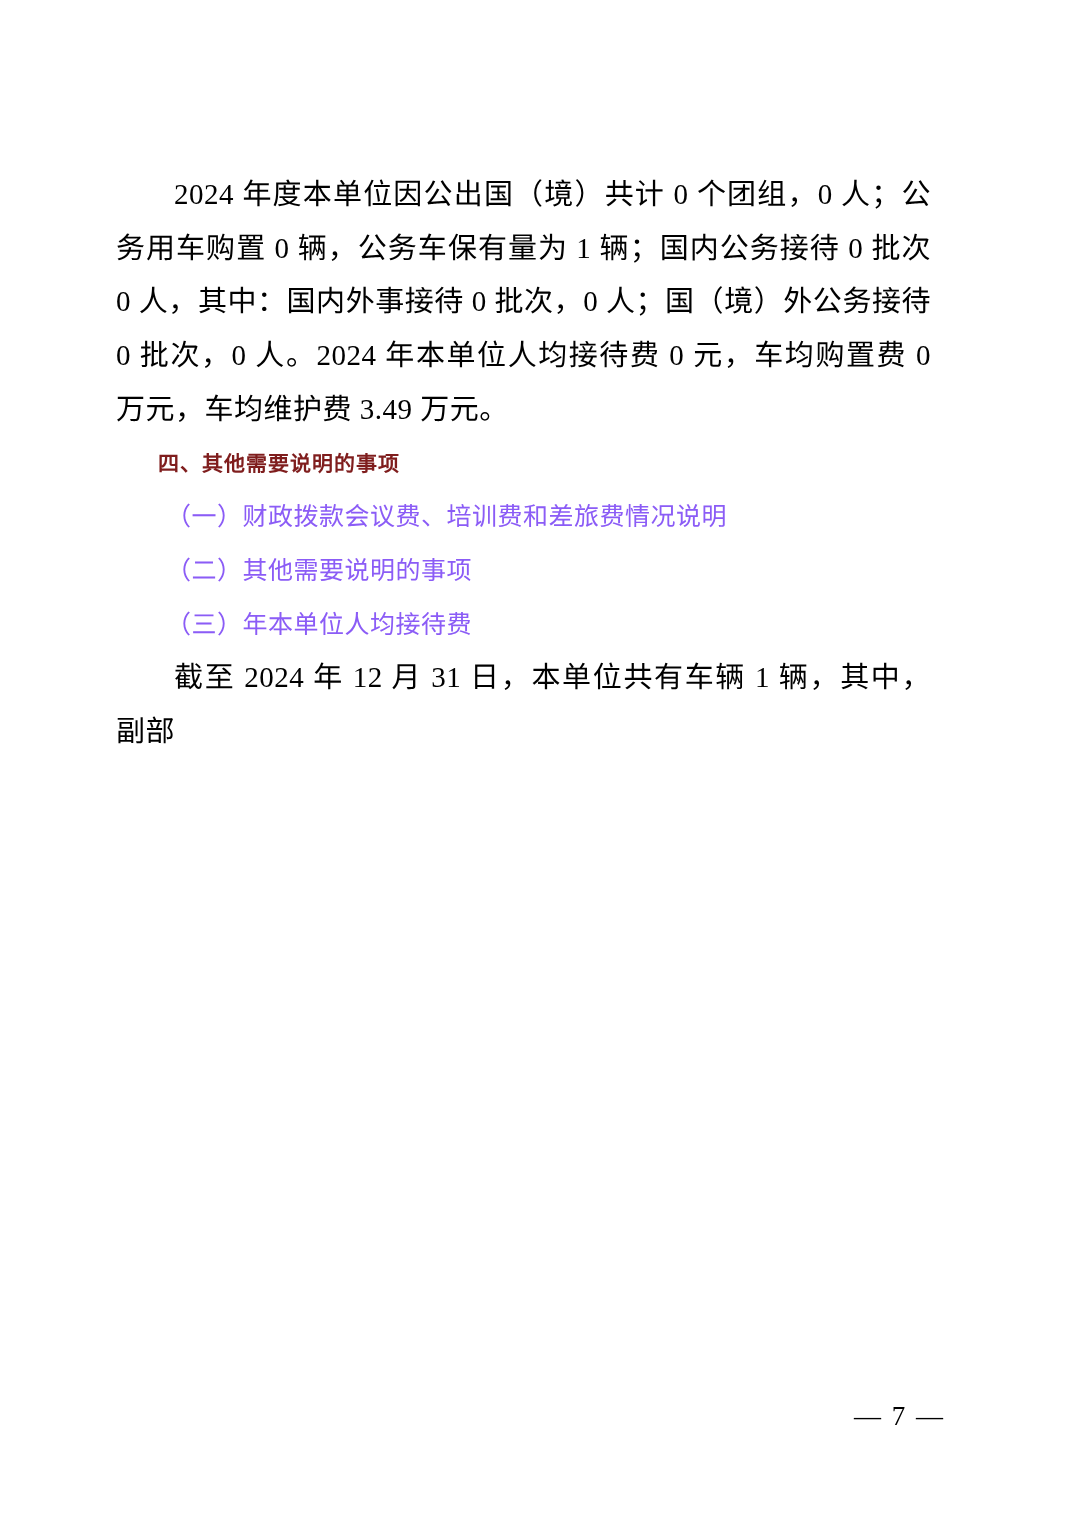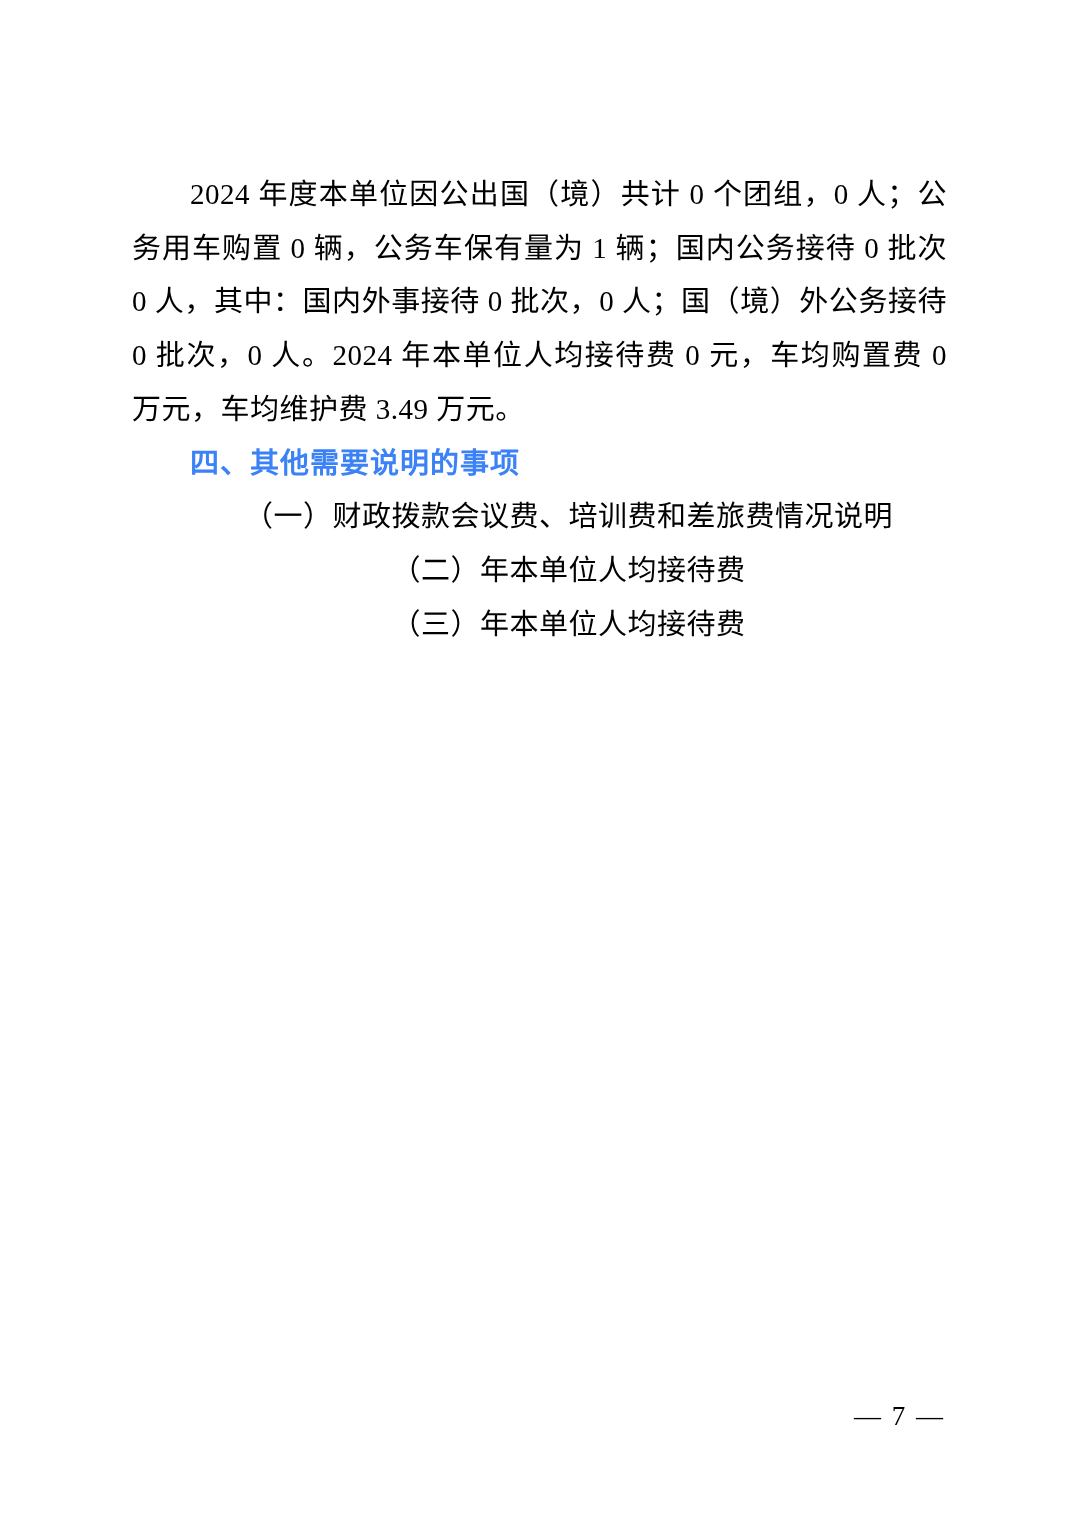--- a/index.html
+++ b/index.html
@@ -15,57 +15,56 @@
   .page {
     position: relative;
     width: 1075px;
     height: 1520px;
     background: #ffffff;
     color: #000000;
     overflow: hidden;
   }
   .content {
     position: absolute;
-    left: 132px;
+    left: 116px;
     top: 168px;
     width: 815px;
   }
   .body-para {
     margin: 0;
     font-size: 29px;
     line-height: 53.7px;
     text-align: justify;
     text-justify: inter-ideograph;
     text-indent: 2em;
     letter-spacing: 0.5px;
     font-weight: normal;
     color: #000000;
     font-family: "Liberation Serif", "DejaVu Serif", serif;
   }
   .heading-bold {
     margin: 0;
-    font-size: 29px;
+    font-size: 21px;
     line-height: 53.7px;
     text-indent: 2em;
     font-weight: bold;
     letter-spacing: 1px;
-    color: #3b82f6;
+    color: #7f1d1d;
     font-family: "Liberation Sans", "DejaVu Sans", sans-serif;
   }
   .heading-kaiti {
     margin: 0;
-    font-size: 29px;
+    font-size: 25px;
     line-height: 53.7px;
     text-indent: 2em;
     font-weight: normal;
     letter-spacing: 0.5px;
-    color: #000000;
+    color: #8b5cf6;
     font-family: "Liberation Serif", "DejaVu Serif", serif;
     font-style: normal;
-    text-align: center;
   }
   .footer {
     position: absolute;
     right: 130px;
     top: 1398px;
     font-size: 27px;
     line-height: 36px;
     letter-spacing: 2px;
     color: #000000;
     font-family: "Liberation Serif", "DejaVu Serif", serif;
@@ -77,22 +76,23 @@
 <div class="page">
   <div class="content">
 
     <p class="body-para">2024 年度本单位因公出国（境）共计 0 个团组，0 人；公务用车购置 0 辆，公务车保有量为 1 辆；国内公务接待 0 批次 0 人，其中：国内外事接待 0 批次，0 人；国（境）外公务接待 0 批次，0 人。2024 年本单位人均接待费 0 元，车均购置费 0 万元，车均维护费 3.49 万元。</p>
 
     <h2 class="heading-bold">四、其他需要说明的事项</h2>
 
     <h3 class="heading-kaiti">（一）财政拨款会议费、培训费和差旅费情况说明</h3>
 
 
-    <h3 class="heading-kaiti">（二）年本单位人均接待费</h3>
+    <h3 class="heading-kaiti">（二）其他需要说明的事项</h3>
 
 
     <h3 class="heading-kaiti">（三）年本单位人均接待费</h3>
 
+    <p class="body-para">截至 2024 年 12 月 31 日，本单位共有车辆 1 辆，其中，副部</p>
 
   </div>
 
   <div class="footer">— 7 —</div>
 </div>
 
 </body></html>

